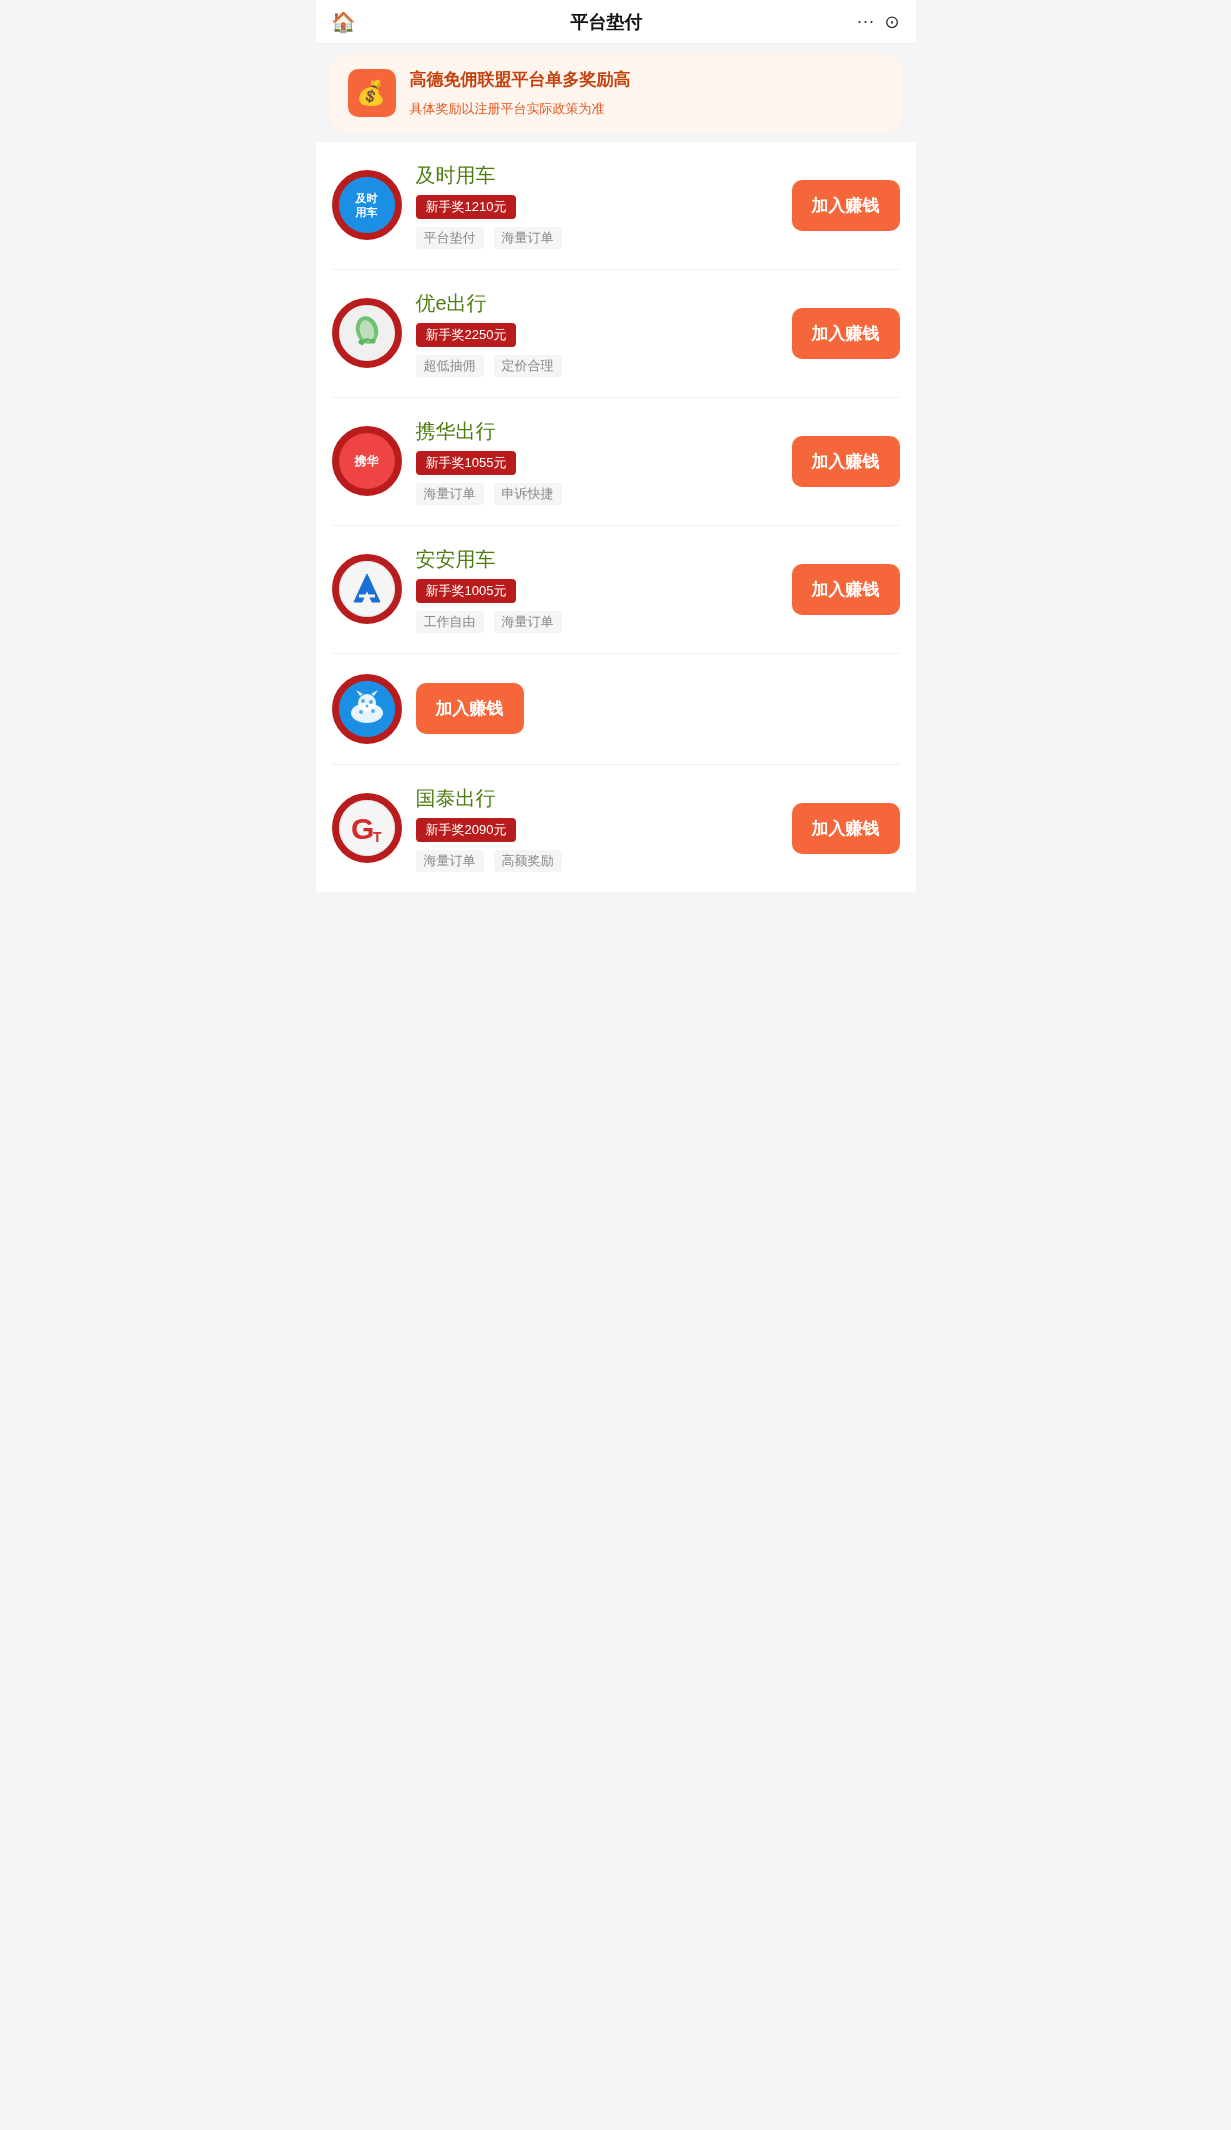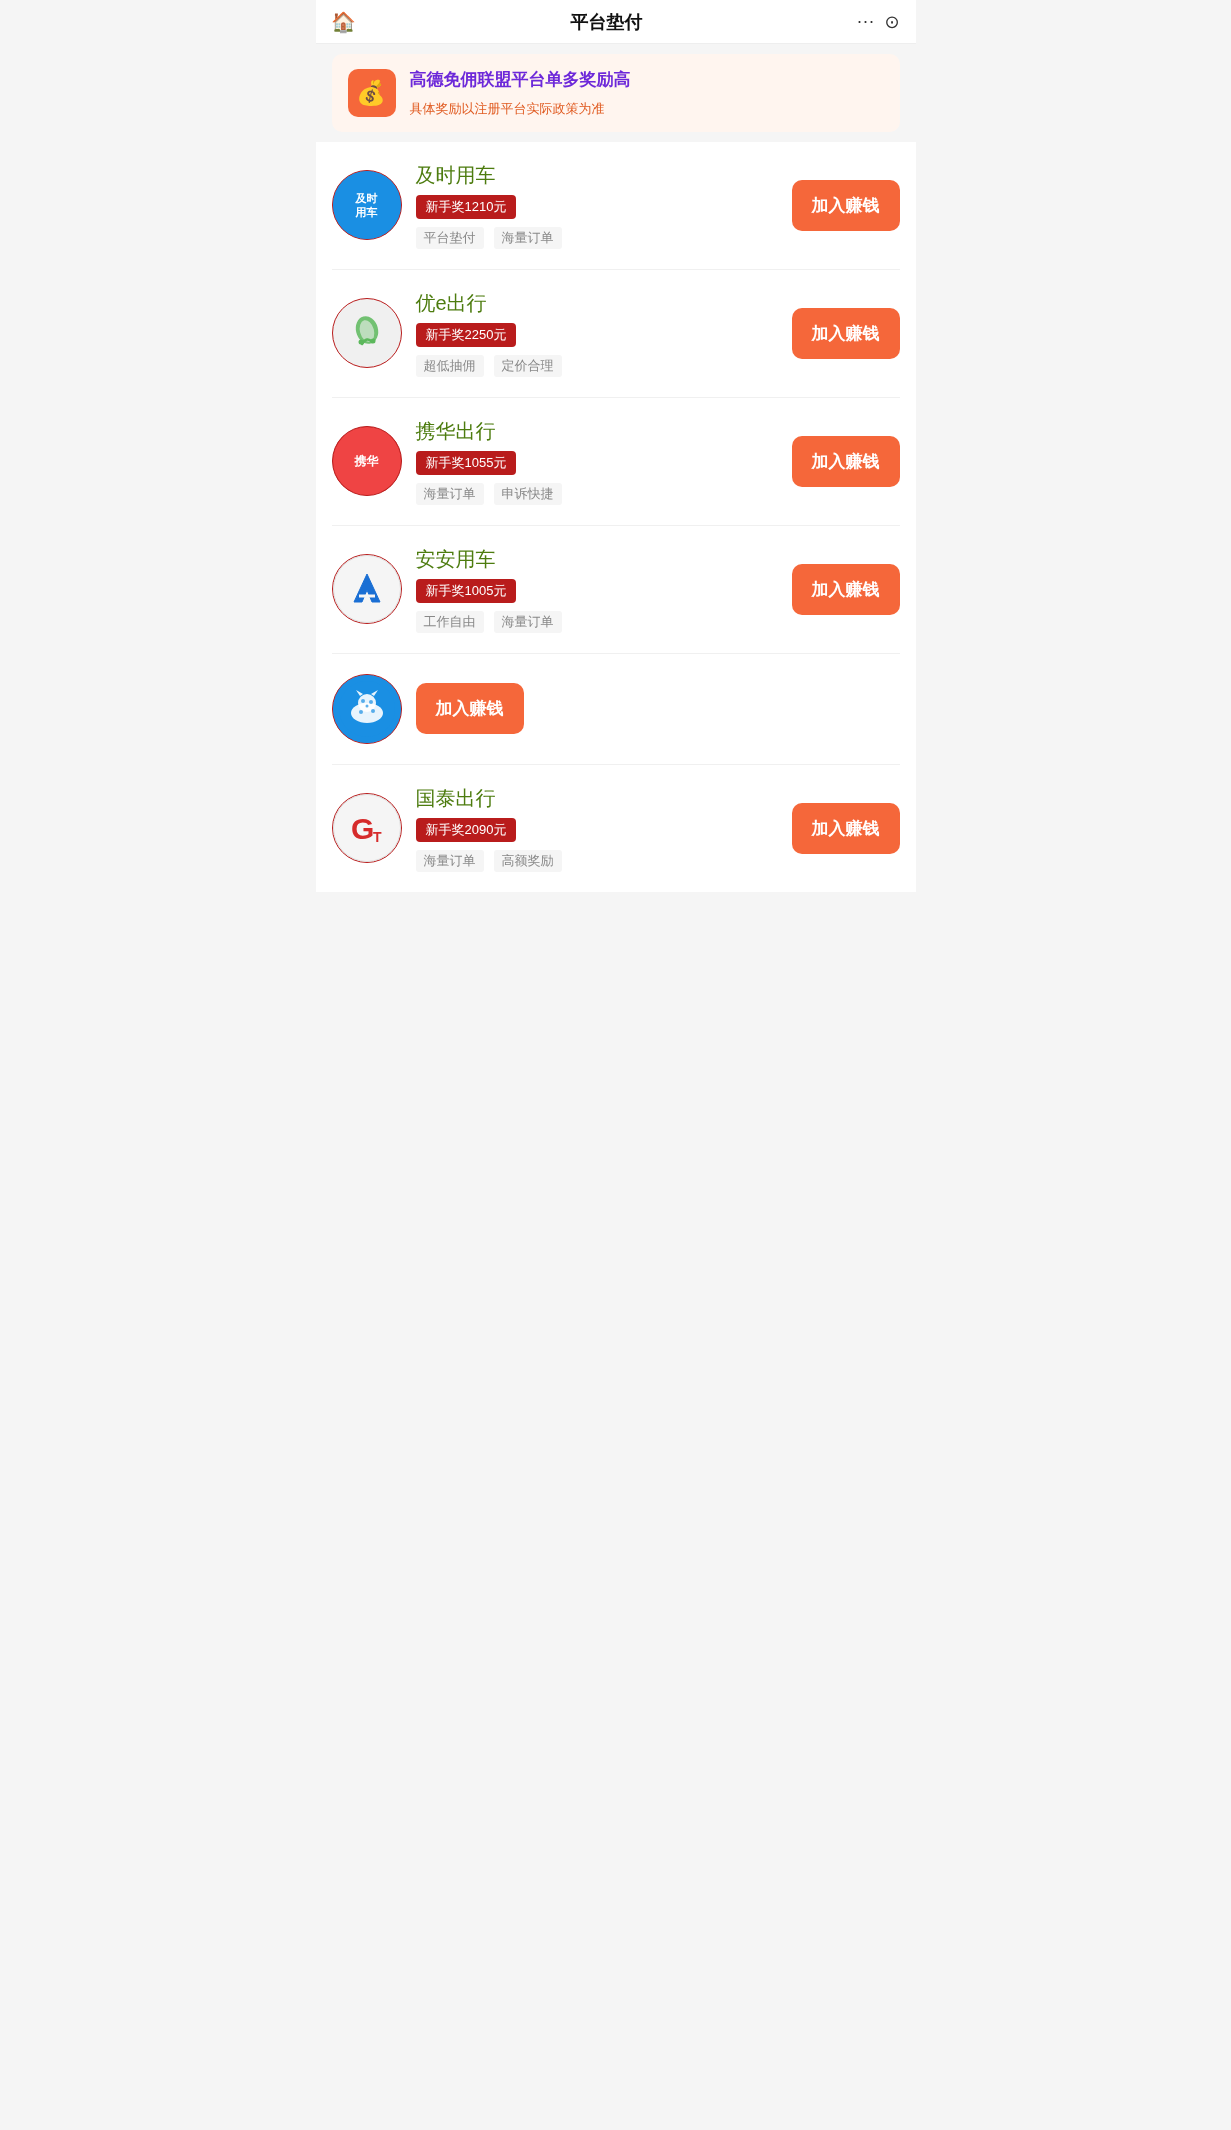--- a/index.html
+++ b/index.html
@@ -44,21 +44,21 @@
       display: flex;
       align-items: center;
       justify-content: center;
       font-size: 24px;
       flex-shrink: 0;
     }
     .banner-text {}
     .banner-title {
       font-size: 17px;
       font-weight: 700;
-      color: #6d28d9;
+      color: #c2410c;
       line-height: 1.4;
     }
     .banner-subtitle {
       font-size: 13px;
       color: #e05a20;
       margin-top: 8px;
     }
 
     
     .card-list {
@@ -80,21 +80,21 @@
       width: 70px;
       height: 70px;
       border-radius: 50%;
       flex-shrink: 0;
       display: flex;
       align-items: center;
       justify-content: center;
       font-size: 14px;
       font-weight: 700;
       overflow: hidden;
-      border: 1px solid #b91c1c;
+      border: 7px solid #b91c1c;
     }
 
     .card-info { flex: 1; }
     .card-name {
       font-size: 20px;
       font-weight: 400;
       color: #4d7c0f;
       margin-bottom: 6px;
     }
     .card-badge {

